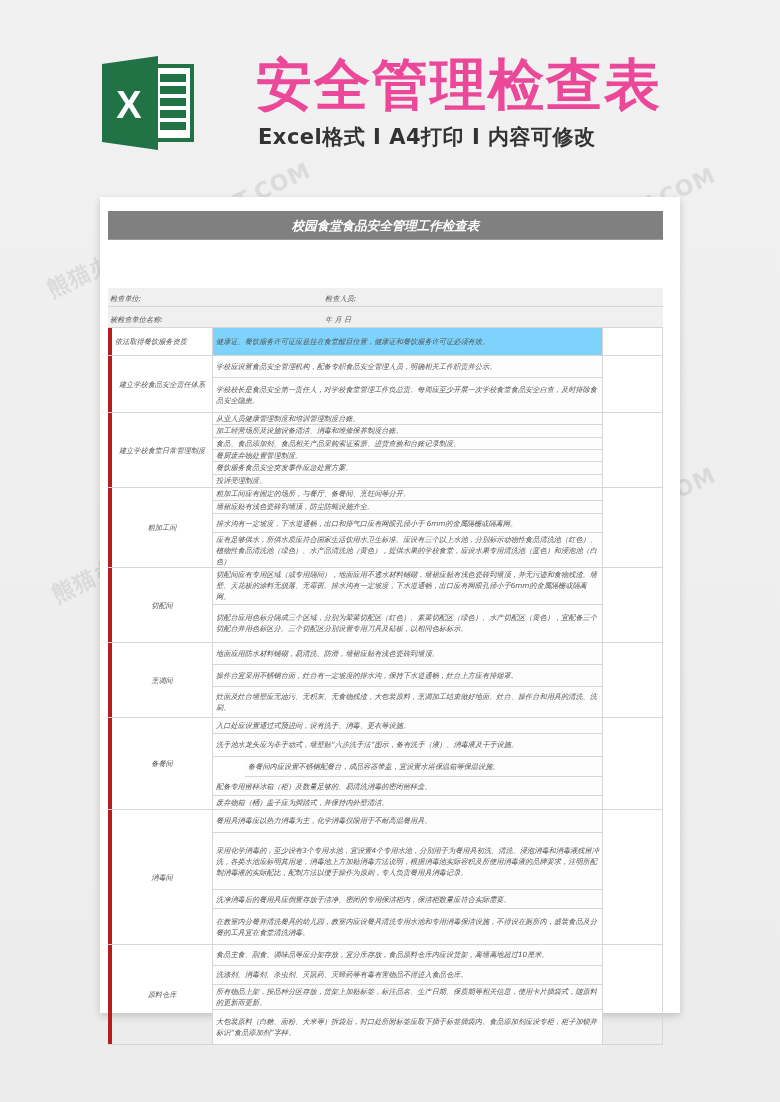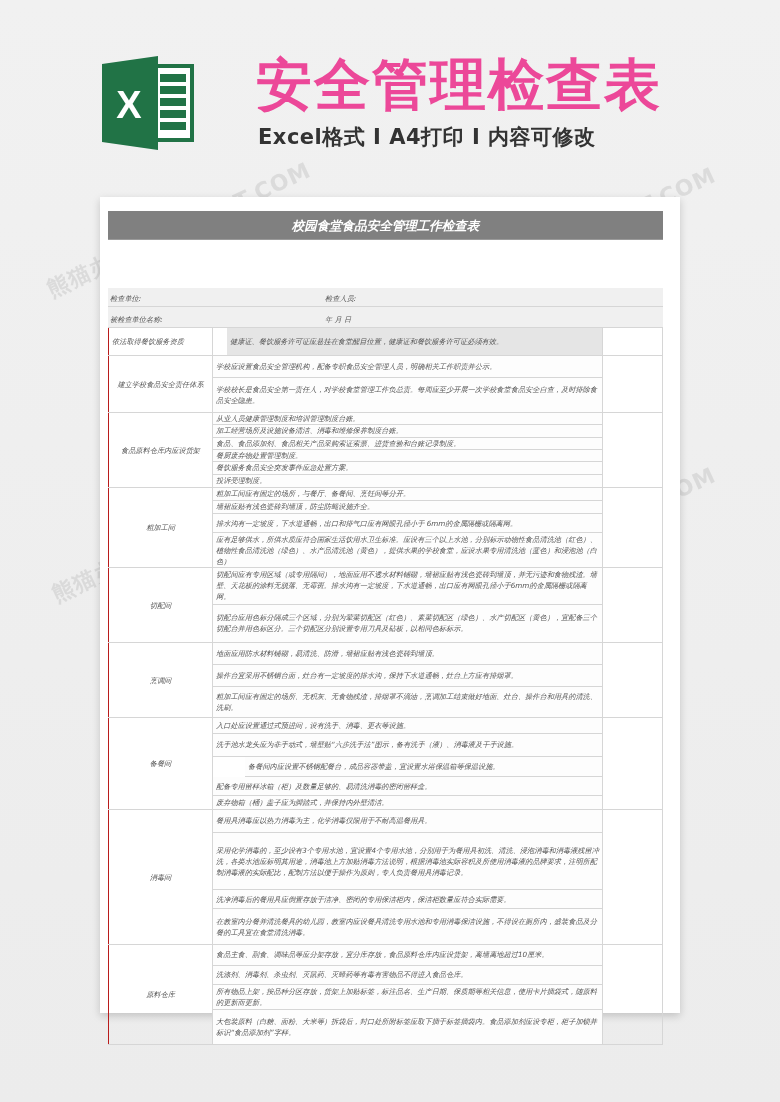--- a/index.html
+++ b/index.html
@@ -40,21 +40,21 @@
     border-bottom: 1px solid #9a9a9a;
   }
   .info-row {
     display: flex; align-items: flex-end; background: #f0f0f0;
     border-bottom: 1px solid #d6d6d6; padding: 0 2px 2px 2px;
   }
   .info-row .l { width: 215px; }
   .info-row .r { flex: 1; }
   .group { display: flex; border-bottom: 1px solid #d6d6d6; }
   .group .cat {
-    width: 105px; border-left: 1px solid #b91c1c; border-right: 1px solid #d6d6d6;
+    width: 105px; border-left: 4px solid #b91c1c; border-right: 1px solid #d6d6d6;
     display: flex; align-items: center; padding: 0 3px;
   }
   .group .cat.center { justify-content: center; }
   .group .items { width: 390px; border-right: 1px solid #d6d6d6; display: flex; flex-direction: column; }
   .group .items .it {
     border-bottom: 1px solid #d6d6d6; padding: 0 3px; display: flex; align-items: center;
     background: #fdfdfd;
   }
   .group .items .it:last-child { border-bottom: none; }
   .group .score { width: 60px; border-right: 1px solid #d6d6d6; }
@@ -92,36 +92,36 @@
       <span class="r">检查人员:</span>
     </div>
     <div class="info-row" style="height:21px;">
       <span class="l">被检查单位名称:</span>
       <span class="r">年  月  日</span>
     </div>
 
     <div class="group" style="height:28px;">
       <div class="cat">依法取得餐饮服务资质</div>
       <div class="items">
-        <div class="it" style="height:28px; background:#e5e5e5;margin-left:14px;">健康证、餐饮服务许可证应悬挂在食堂醒目位置，健康证和餐饮服务许可证必须有效。</div>
+        <div class="it" style="height:28px; background:#7dd3fc;">健康证、餐饮服务许可证应悬挂在食堂醒目位置，健康证和餐饮服务许可证必须有效。</div>
       </div>
       <div class="score"></div>
     </div>
 
     <div class="group" style="height:57px;">
       <div class="cat center">建立学校食品安全责任体系</div>
       <div class="items">
         <div class="it" style="height:22px;">学校应设置食品安全管理机构，配备专职食品安全管理人员，明确相关工作职责并公示。</div>
         <div class="it" style="height:35px;">学校校长是食品安全第一责任人，对学校食堂管理工作负总责。每周应至少开展一次学校食堂食品安全自查，及时排除食品安全隐患。</div>
       </div>
       <div class="score"></div>
     </div>
 
     <div class="group" style="height:75px;">
-      <div class="cat center">食品原料仓库内应设货架</div>
+      <div class="cat center">建立学校食堂日常管理制度</div>
       <div class="items">
         <div class="it" style="height:12.5px;">从业人员健康管理制度和培训管理制度台账。</div>
         <div class="it" style="height:12.5px;">加工经营场所及设施设备清洁、消毒和维修保养制度台账。</div>
         <div class="it" style="height:12.5px;">食品、食品添加剂、食品相关产品采购索证索票、进货查验和台账记录制度。</div>
         <div class="it" style="height:12.5px;">餐厨废弃物处置管理制度。</div>
         <div class="it" style="height:12.5px;">餐饮服务食品安全突发事件应急处置方案。</div>
         <div class="it" style="height:12.5px;">投诉受理制度。</div>
       </div>
       <div class="score"></div>
     </div>
@@ -144,21 +144,21 @@
         <div class="it" style="height:38px;">切配台应用色标分隔成三个区域，分别为荤菜切配区（红色）、素菜切配区（绿色）、水产切配区（黄色），宜配备三个切配台并用色标区分。三个切配区分别设置专用刀具及砧板，以相同色标标示。</div>
       </div>
       <div class="score"></div>
     </div>
 
     <div class="group" style="height:75px;">
       <div class="cat center">烹调间</div>
       <div class="items">
         <div class="it" style="height:22px;">地面应用防水材料铺砌，易清洗、防滑，墙裙应贴有浅色瓷砖到墙顶。</div>
         <div class="it" style="height:23px;">操作台宜采用不锈钢台面，灶台有一定坡度的排水沟，保持下水道通畅，灶台上方应有排烟罩。</div>
-        <div class="it" style="height:30px;">粗加工间应有固定的场所、无积灰、无食物残渣，排烟罩不滴油，烹调加工结束做好地面、灶台、操作台和用具的清洗、洗刷。</div>
+        <div class="it" style="height:30px;">灶面及灶台墙壁应无油污、无积灰、无食物残渣，大包装原料，烹调加工结束做好地面、灶台、操作台和用具的清洗、洗刷。</div>
       </div>
       <div class="score"></div>
     </div>
 
     <div class="group" style="height:92px;">
       <div class="cat center">备餐间</div>
       <div class="items">
         <div class="it" style="height:16px;">入口处应设置通过式预进间，设有洗手、消毒、更衣等设施。</div>
         <div class="it" style="height:23px;">洗手池水龙头应为非手动式，墙壁贴“六步洗手法”图示，备有洗手（液）、消毒液及干手设施。</div>
         <div class="it" style="height:21px;margin-left:32px;">备餐间内应设置不锈钢配餐台，成品容器带盖，宜设置水浴保温箱等保温设施。</div>

